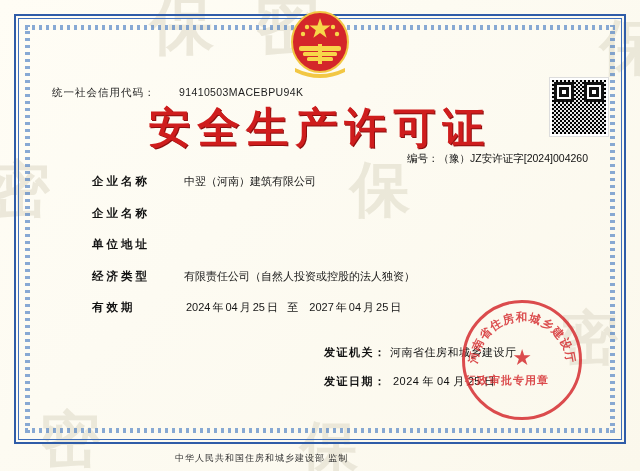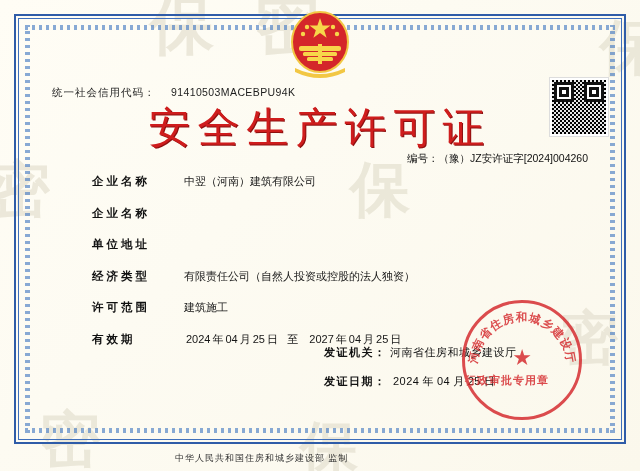--- a/index.html
+++ b/index.html
@@ -99,29 +99,29 @@
   .qr::after  { right: 2px; top: 2px; }
 
   .credit-code {
     position: absolute;
     left: 52px; top: 86px;
     font-size: 10.5px;
     color: #1d1d1d;
     letter-spacing: .5px;
   }
   .credit-code .label { letter-spacing: 1px; }
-  .credit-code .value { margin-left: 12px; letter-spacing: .4px; text-align: right; }
+  .credit-code .value { margin-left: 20px; letter-spacing: .4px; text-align: right; }
 
   .title {
     position: absolute;
     left: 0; top: 100px;
     width: 640px;
     text-align: center;
     font-family: "Liberation Serif", serif;
-    font-weight: normal;
+    font-weight: bold;
     font-size: 42px;
     letter-spacing: 7px;
     color: #cf1d1d;
     text-shadow: 1px 1px 0 #8d0f0f;
   }
 
   .cert-no {
     position: absolute;
     right: 52px; top: 152px;
     font-size: 10.5px;
@@ -273,24 +273,20 @@
     <div class="row">
       <div class="k">企业名称</div>
     </div>
     <div class="row addr">
       <div class="k">单位地址</div>
     </div>
     <div class="row">
       <div class="k">经济类型</div>
       <div class="v">有限责任公司（自然人投资或控股的法人独资）</div>
     </div>
-    <div class="row">
-      <div class="k">许可范围</div>
-      <div class="v">建筑施工</div>
-    </div>
     <div class="row valid">
       <div class="k">有效期</div>
       <div class="v">
         <span class="num">2024</span><span>年</span><span class="num">04</span><span>月</span><span class="num">25</span><span>日</span>
         &nbsp;&nbsp;<span>至</span>&nbsp;&nbsp;
         <span class="num">2027</span><span>年</span><span class="num">04</span><span>月</span><span class="num">25</span><span>日</span>
       </div>
     </div>
   </div>
 

